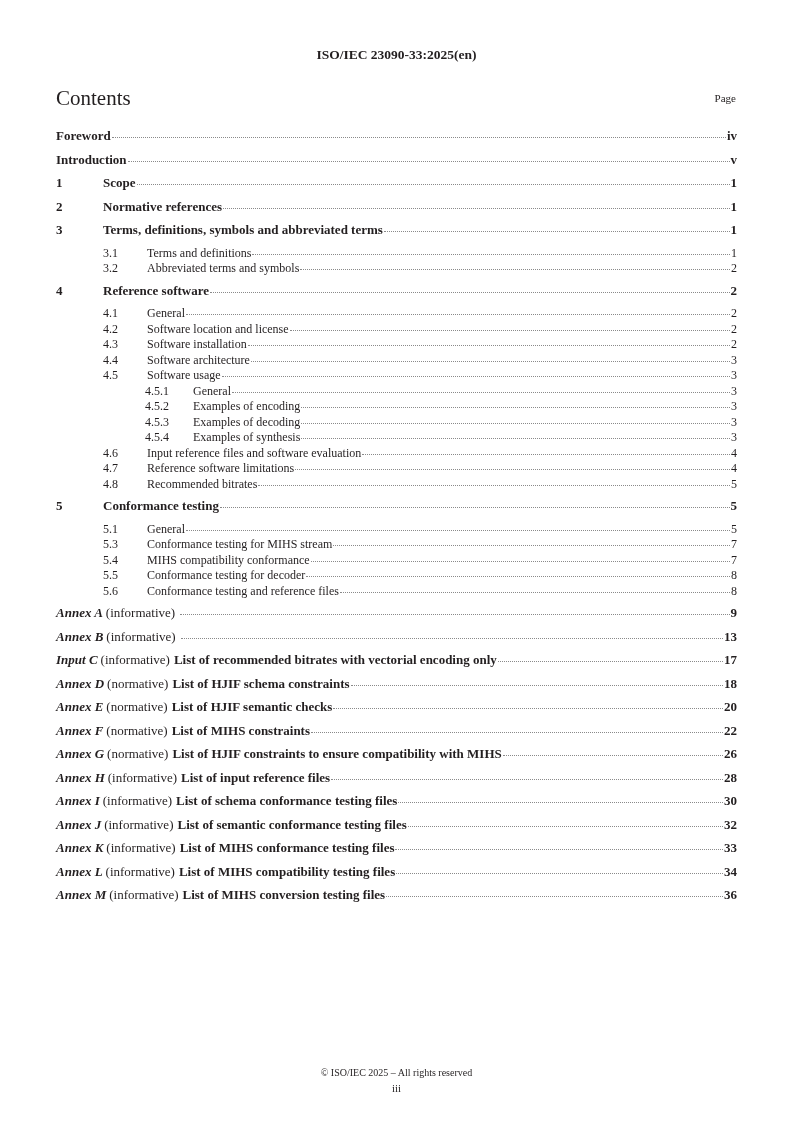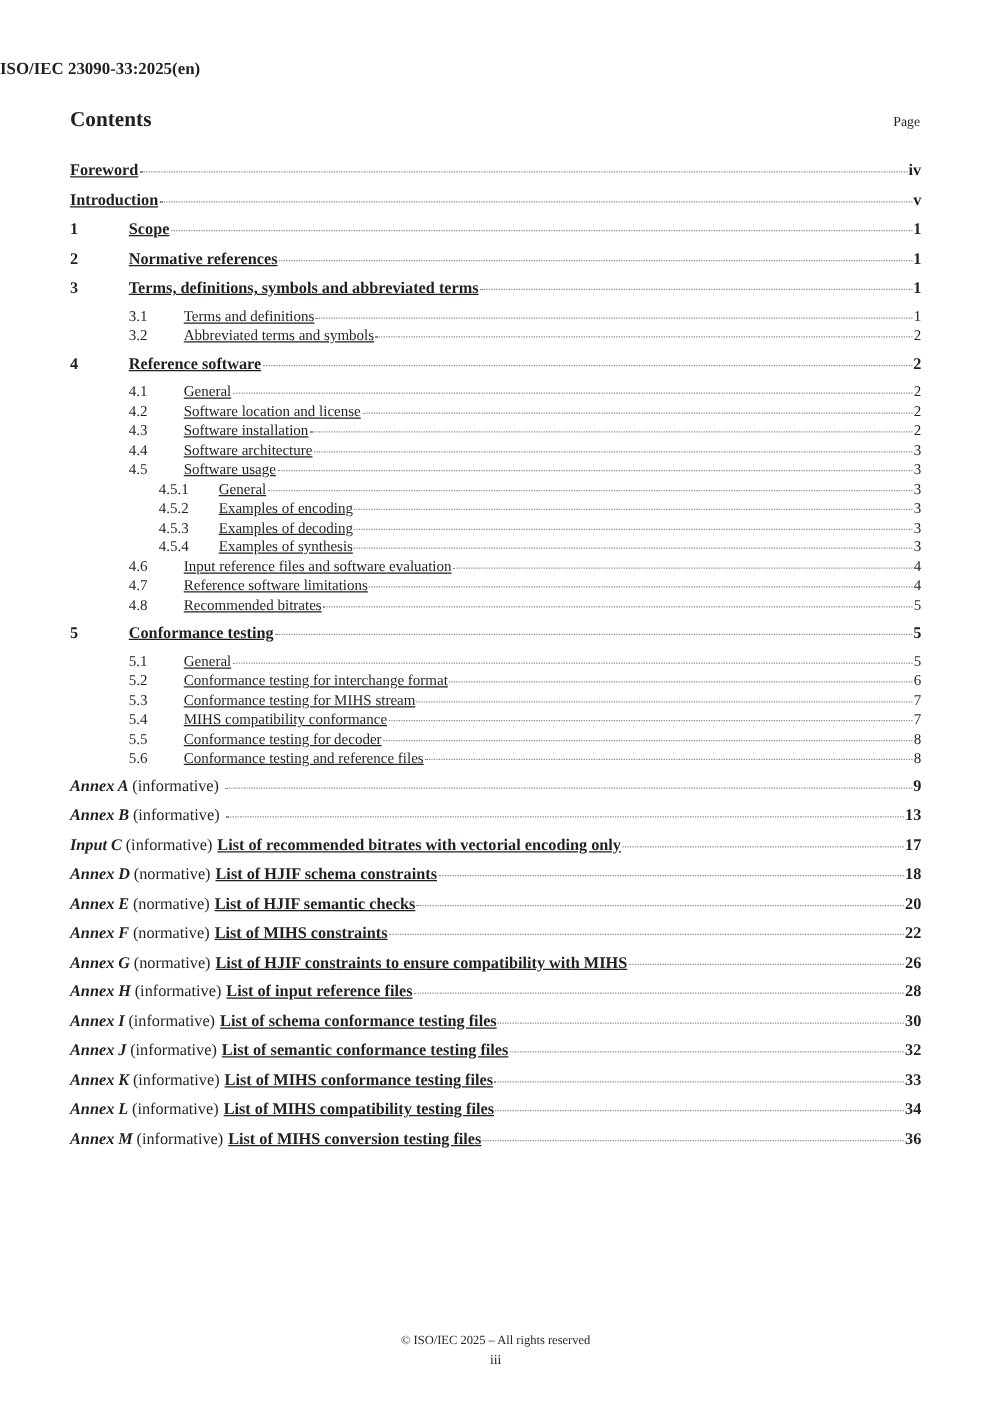--- a/index.html
+++ b/index.html
@@ -1,34 +1,34 @@
 <!DOCTYPE html>
 <html><head>
 <meta charset="utf-8">
 <style>
   html, body { margin:0; padding:0; background:#ffffff; }
   body { width:793px; height:1122px; position:relative; overflow:hidden;
          font-family:"Liberation Serif", "DejaVu Serif", serif; color:#231f20; }
-  .hdr { position:absolute; top:47px; left:0; width:793px; 
+  .hdr { position:absolute; top:47px; left:0; width:793px; text-align:center;
          font-weight:bold; font-size:13.5px; }
-  .contents-title { position:absolute; top:86px; left:56px; font-size:17px; font-weight:bold; }
+  .contents-title { position:absolute; top:86px; left:56px; font-size:21px; font-weight:normal; }
   .page-label { position:absolute; top:92px; right:57px; font-size:11px; }
   .toc { position:absolute; top:128px; left:56px; width:681px; }
   .row { display:flex; align-items:baseline; white-space:nowrap; }
   .row .num { flex:0 0 auto; }
-  .row .title { flex:0 0 auto;text-decoration:underline; }
+  .row .title { flex:0 0 auto; }
   .row .leader { flex:1 1 auto; border-bottom:1px dotted #8a8a8a; margin:0 1px; position:relative; top:-2px; min-width:8px; }
   .row .pg { flex:0 0 auto; text-align:left; }
   .lvl0 { font-weight:bold; font-size:13px; height:23.5px; }
   .lvl0 .num { width:47px; }
   .lvl0.nonum .num { width:0; }
   .lvl1 { font-size:12px; height:15.5px; font-weight:normal; }
   .lvl1 .num { width:44px; margin-left:47px; }
   .lvl2 { font-size:12px; height:15.5px; font-weight:normal; }
-  .lvl2 .num { width:48px; margin-left:71px; }
+  .lvl2 .num { width:48px; margin-left:89px; }
   .gap { height:6px; }
   .annex { font-size:13px; height:23.5px; }
   .annex .aid { font-weight:bold;font-style:italic; }
   .annex .atype { font-weight:normal; margin:0 4px 0 3px; }
   .annex .title { font-weight:bold; }
   .annex .pg { font-weight:bold; }
   .footer { position:absolute; top:1067px; left:0; width:793px; text-align:center; font-size:10px; }
   .footer .pno { margin-top:4px; font-size:11px; }
 </style>
 </head>
@@ -167,26 +167,20 @@
       <span class="leader"></span>
       <span class="pg">5</span>
     </div>
     <div class="row lvl1">
       <span class="num">5.1</span>
       <span class="title">General</span>
       <span class="leader"></span>
       <span class="pg">5</span>
     </div>
     <div class="row lvl1">
-      <span class="num">5.2</span>
-      <span class="title">Conformance testing for interchange format</span>
-      <span class="leader"></span>
-      <span class="pg">6</span>
-    </div>
-    <div class="row lvl1">
       <span class="num">5.3</span>
       <span class="title">Conformance testing for MIHS stream</span>
       <span class="leader"></span>
       <span class="pg">7</span>
     </div>
     <div class="row lvl1">
       <span class="num">5.4</span>
       <span class="title">MIHS compatibility conformance</span>
       <span class="leader"></span>
       <span class="pg">7</span>

